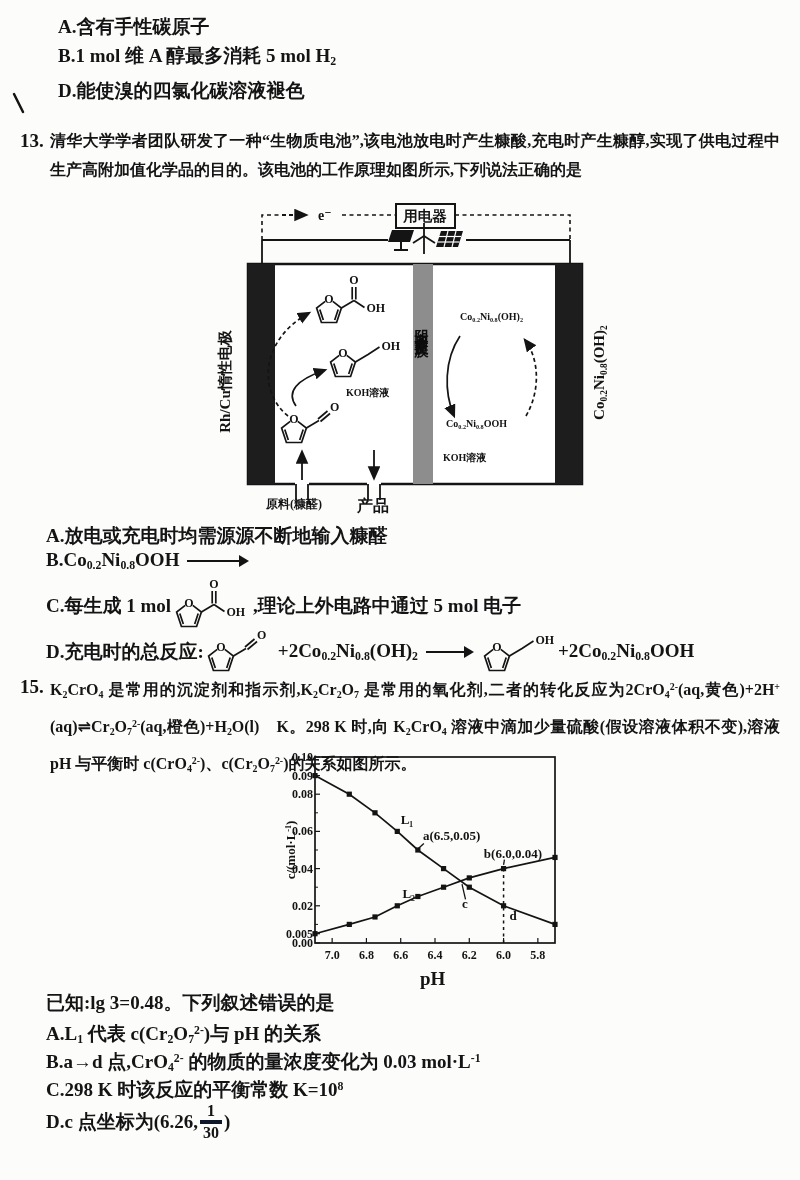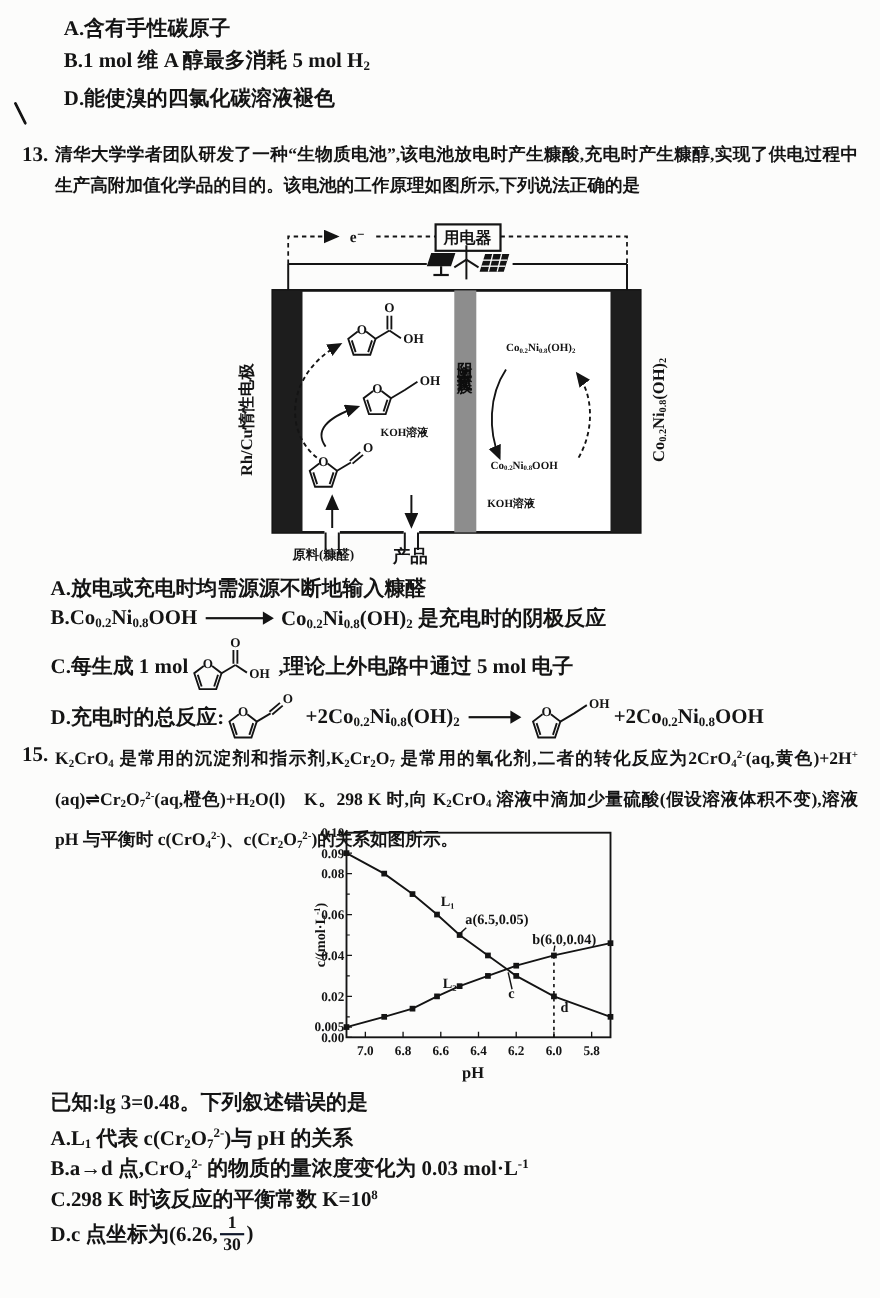--- a/index.html
+++ b/index.html
@@ -12,35 +12,35 @@
   .abs{position:absolute;}
   .line{font-size:19px;line-height:29px;white-space:nowrap;}
   .stem{font-size:16px;line-height:29px;text-align:justify;}
   sub{font-size:0.62em;vertical-align:-0.25em;}
   sup{font-size:0.62em;vertical-align:0.55em;}
   .optrow{position:absolute;display:flex;align-items:center;white-space:nowrap;font-size:19px;}
   .rxn-arrow{display:inline-block;position:relative;height:2px;background:#141414;margin:0 8px;vertical-align:middle;}
   .rxn-arrow::after{content:"";position:absolute;right:-2px;top:-5px;
     border-left:10px solid #141414;border-top:6px solid transparent;border-bottom:6px solid transparent;}
   .frac{display:inline-flex;flex-direction:column;align-items:center;line-height:1.05;font-size:16px;margin:0 2px;vertical-align:middle;}
-  .frac .den{border-top:2px solid #0f172a;padding:1px 3px 0 3px;}
+  .frac .den{border-top:4px solid #0f172a;padding:1px 3px 0 3px;}
   .frac .num{padding:0 3px;}
   
   #diagram{left:208px;top:200px;width:412px;height:330px;}
   #diagram .dlabel{position:absolute;font-size:10px;white-space:nowrap;}
   .vlabel{position:absolute;width:150px;text-align:center;font-size:15px;white-space:nowrap;
     transform:rotate(-90deg);transform-origin:50% 50%;}
   .vmem{position:absolute;writing-mode:vertical-rl;letter-spacing:3px;font-size:14px;color:#0d0d0d;}
   svg text{font-family:"Liberation Serif","DejaVu Sans",serif;font-weight:700;fill:#141414;}
   .atom{font-size:12px;}
   
   #chart-wrap{left:278px;top:750px;width:310px;height:250px;}
   #chart-svg .tick{font-size:12px;}
   #chart-svg .ann{font-size:13px;}
-  .xlab{position:absolute;left:142px;top:218px;font-size:15px;}
+  .xlab{position:absolute;left:142px;top:218px;font-size:19px;}
   .ylab{position:absolute;left:-42px;top:92px;width:110px;text-align:center;font-size:13px;
     transform:rotate(-90deg);transform-origin:50% 50%;}
 </style>
 </head>
 <body>
 
 <svg class="abs" style="left:8px;top:90px" width="24" height="28">
   <line x1="6" y1="4" x2="15" y2="22" stroke="#141414" stroke-width="2.5" stroke-linecap="round"></line>
 </svg>
 
@@ -158,21 +158,20 @@
   <div class="dlabel" style="left:238px;top:218px">Co<sub>0.2</sub>Ni<sub>0.8</sub>OOH</div>
   <div class="dlabel" style="left:235px;top:251px">KOH溶液</div>
   <div class="dlabel" style="left:58px;top:296px;font-size:12px">原料(糠醛)</div>
   <div class="dlabel" style="left:149px;top:296px;font-size:16px">产品</div>
 </div>
 
 <div class="abs line" style="left:46px;top:521px">A.放电或充电时均需源源不断地输入糠醛</div>
 <div class="optrow" style="left:46px;top:549px">
   <span>B.Co<sub>0.2</sub>Ni<sub>0.8</sub>OOH</span>
   <span class="rxn-arrow" style="width:60px"></span>
-  <span>Co<sub>0.2</sub>Ni<sub>0.8</sub>(OH)<sub>2</sub> 是充电时的阴极反应</span>
 </div>
 <div class="optrow" style="left:46px;top:578px;height:56px">
   <span>C.每生成 1 mol</span>
   <svg width="78" height="56" viewBox="-16 -38 78 56" style="margin:0 2px">
     <g stroke="#141414" stroke-width="1.7" fill="none">
       <path d="M 3.8 -10.6 L 12.4 -4 L 7.6 10.5 L -7.6 10.5 L -12.4 -4 L -3.8 -10.6"></path>
       <path d="M 9.2 -2.6 L 5.7 8.1"></path>
         <path d="M -9.2 -2.6 L -5.7 8.1"></path>
       <path d="M 12.4 -4 L 25 -11.5"></path>
       <path d="M 23.2 -12.5 L 23.2 -25"></path>

